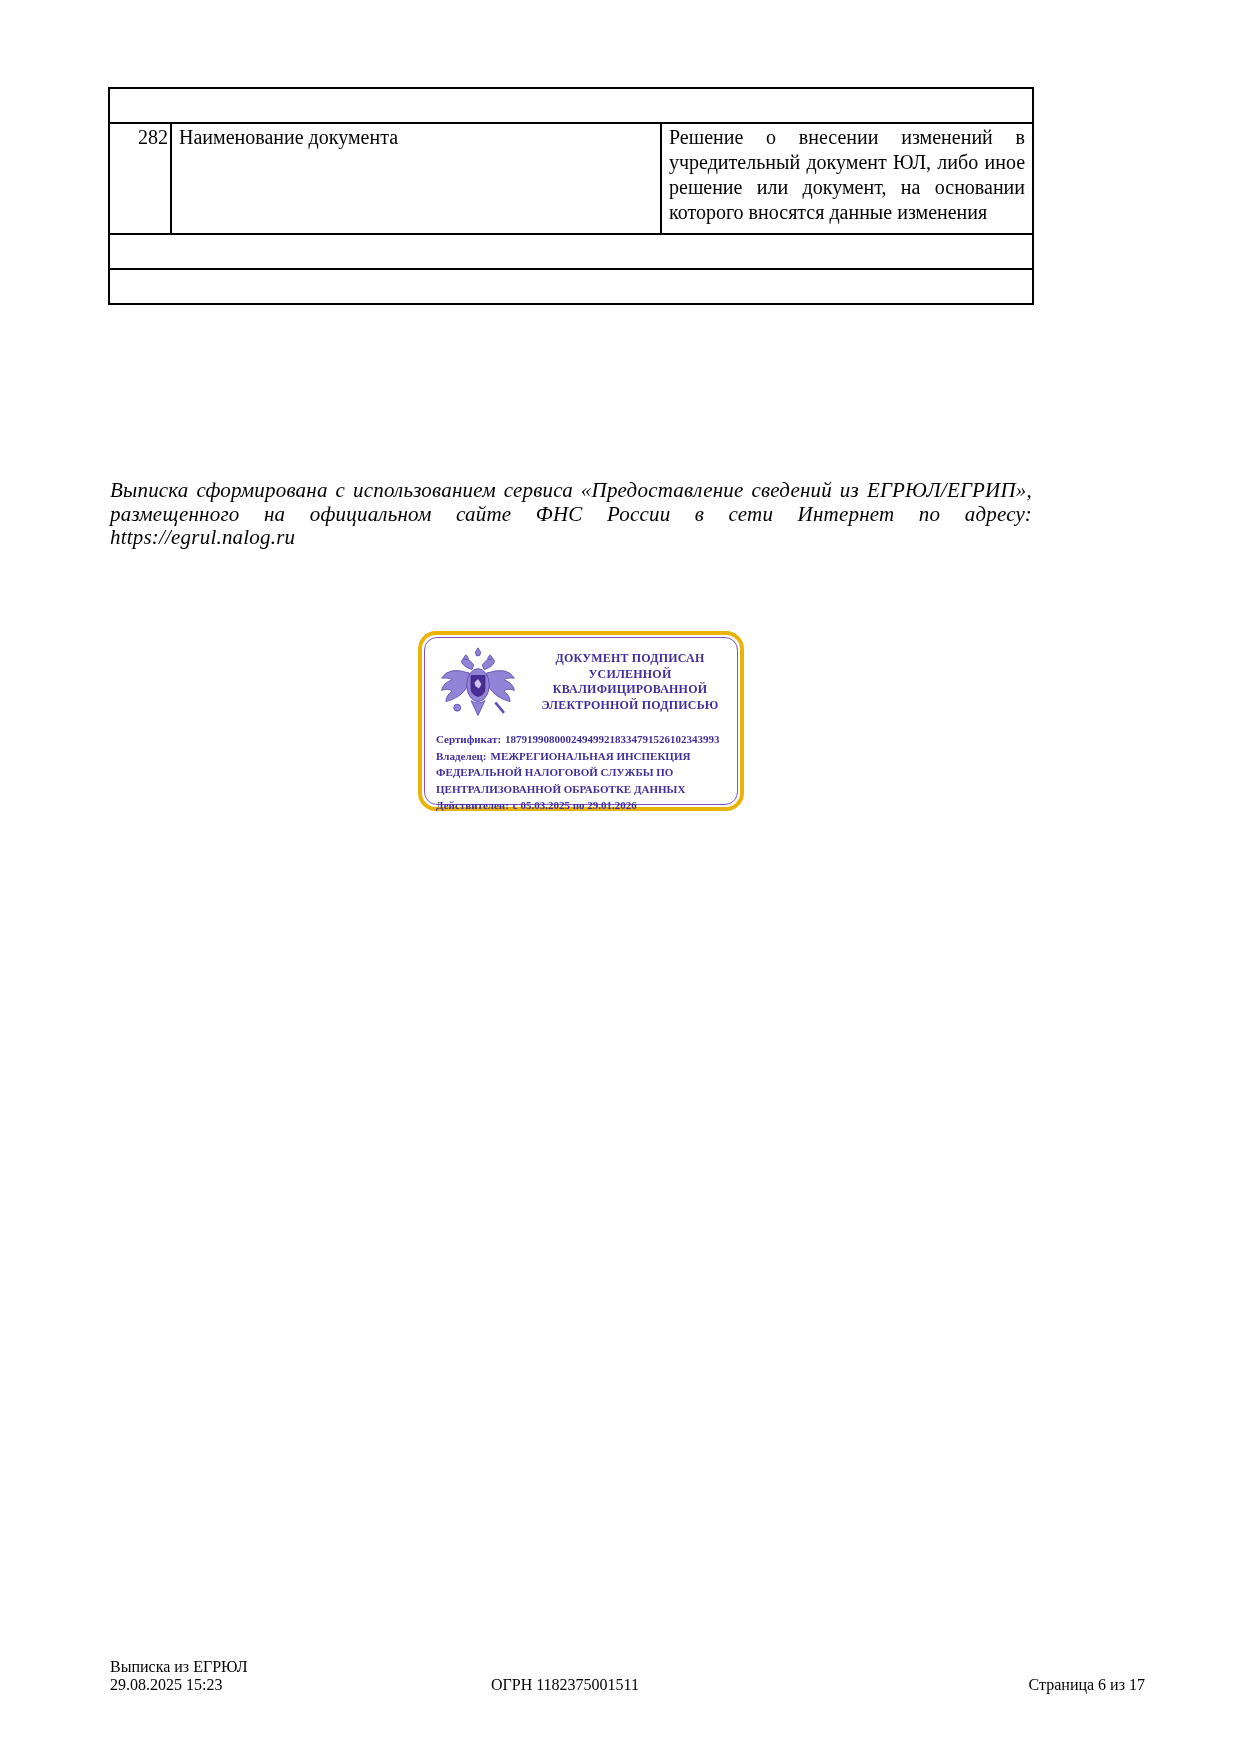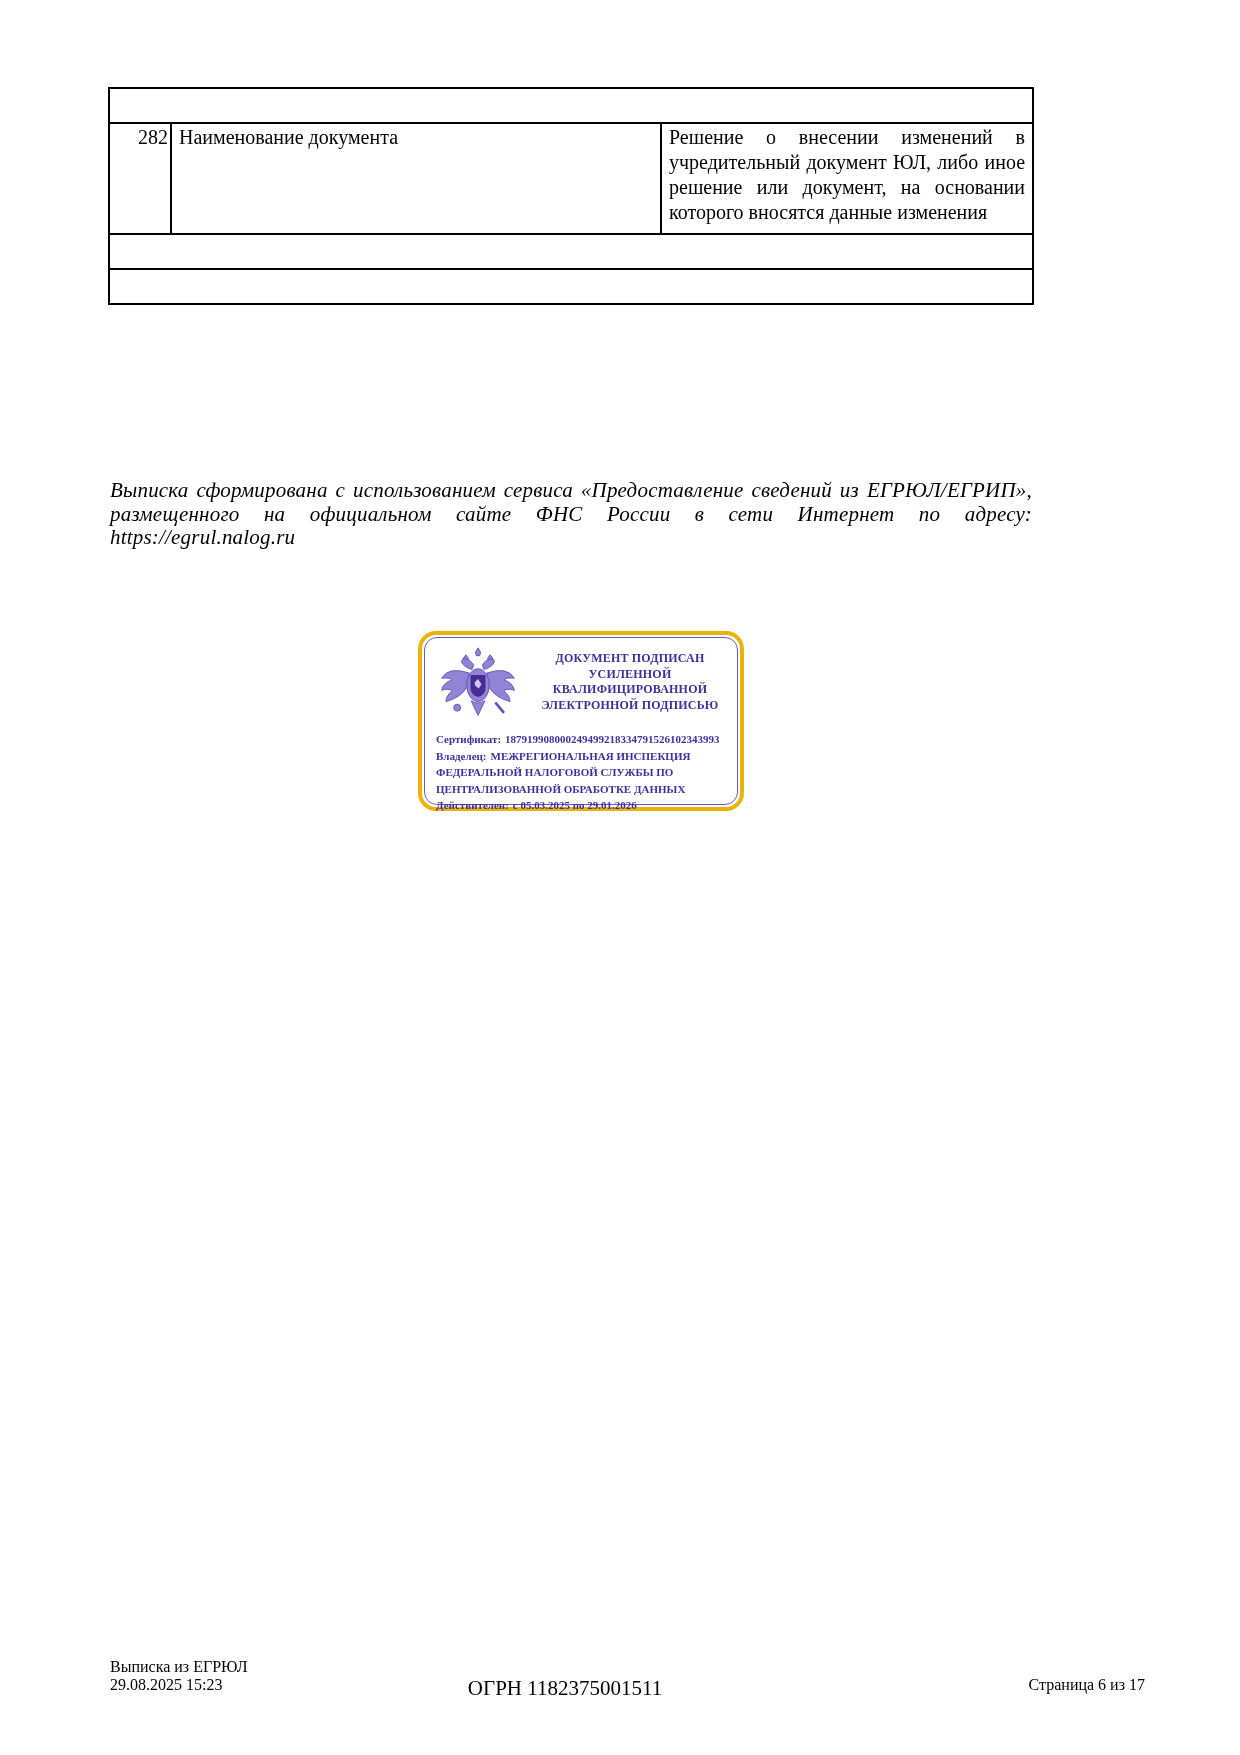--- a/index.html
+++ b/index.html
@@ -49,21 +49,21 @@
     text-align:center;font-weight:bold;font-size:12px;line-height:15.5px;
     color:#3e2f9d;letter-spacing:0.2px;
   }
   .stamp-meta{
     position:absolute;left:14px;top:96px;width:300px;
     font-weight:bold;font-size:11px;line-height:16.5px;color:#3e2f9d;
   }
   .stamp-meta .lbl{margin-right:4px;}
   
   .footer-left{position:absolute;left:110px;top:1658px;font-size:16px;line-height:18px;}
-  .footer-ogrn{position:absolute;left:0;top:1676px;width:1130px;text-align:center;font-size:21px;}
+  .footer-ogrn{position:absolute;left:0;top:1676px;width:1130px;text-align:center;font-size:16px;}
   .footer-page{position:absolute;right:95px;top:1676px;font-size:16px;text-align:right;}
 </style>
 </head>
 <body>
 
 <table class="records-table">
   <colgroup>
       <col class="col-num">
       <col class="col-label">
       <col class="col-value">

